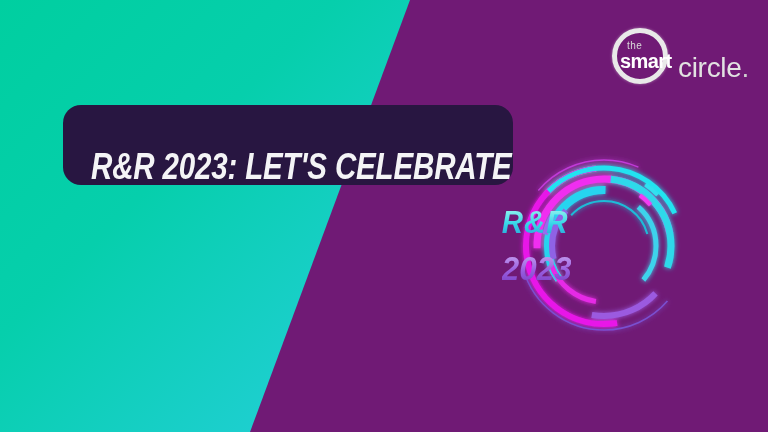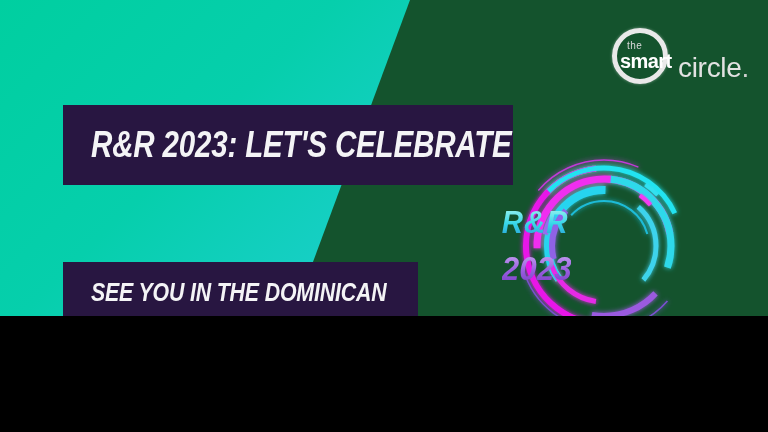--- a/index.html
+++ b/index.html
@@ -4,41 +4,42 @@
 <style>
   * { margin:0; padding:0; box-sizing:border-box; }
   html, body {
     width:768px; height:432px;
     overflow:hidden;
     background:#000;
     font-family:"Liberation Sans", sans-serif;
   }
   #slide {
     position:relative;
-    width:768px; height:316px;
-    background:#14532d;
+    width:768px; height:432px;
+    background:#701a75;
     overflow:hidden;
     text-decoration:underline;
   }
 
   
   .teal-panel{
     position:absolute;
     left:0; top:0;
     width:768px; height:432px;
     background:linear-gradient(135deg,#00cfa0 0%,#06cfac 28%,#1ecfd0 58%,#36c3ea 80%,#46bdf2 100%);
     clip-path:polygon(0 0, 410px 0, 250px 432px, 0 432px);
   }
 
   
   .bar{
     position:absolute;
     background:#281641;
     display:flex;
-    align-items:center;
+    align-items:flex-end;
+    border-radius:18px;
   }
   .bar-title{
     left:63px; top:105px;
     width:450px; height:80px;
     padding-left:28px;
   }
   .bar-sub{
     left:63px; top:262px;
     width:355px; height:60px;
     padding-left:28px;
@@ -164,23 +165,20 @@
     <div class="logo-ring"></div>
     <div class="logo-the">the</div>
     <div class="logo-smart">smart</div>
     <div class="logo-circle"><span>circle</span><span class="logo-dot">.</span></div>
   </div>
 
   <div class="bar bar-title">
     <div class="bar-text t-title">R&amp;R 2023: LET'S CELEBRATE</div>
   </div>
 
-  <div class="bar bar-sub">
-    <div class="bar-text t-sub">SEE YOU IN THE DOMINICAN</div>
-  </div>
 
   <div class="badge">
     <svg width="208" height="208" viewBox="0 0 208 208">
       <defs>
         <filter id="glow" x="-50%" y="-50%" width="200%" height="200%">
           <feGaussianBlur stdDeviation="2.4" result="b"></feGaussianBlur>
           <feMerge>
               <feMergeNode in="b"></feMergeNode>
               <feMergeNode in="SourceGraphic"></feMergeNode>
             </feMerge>

